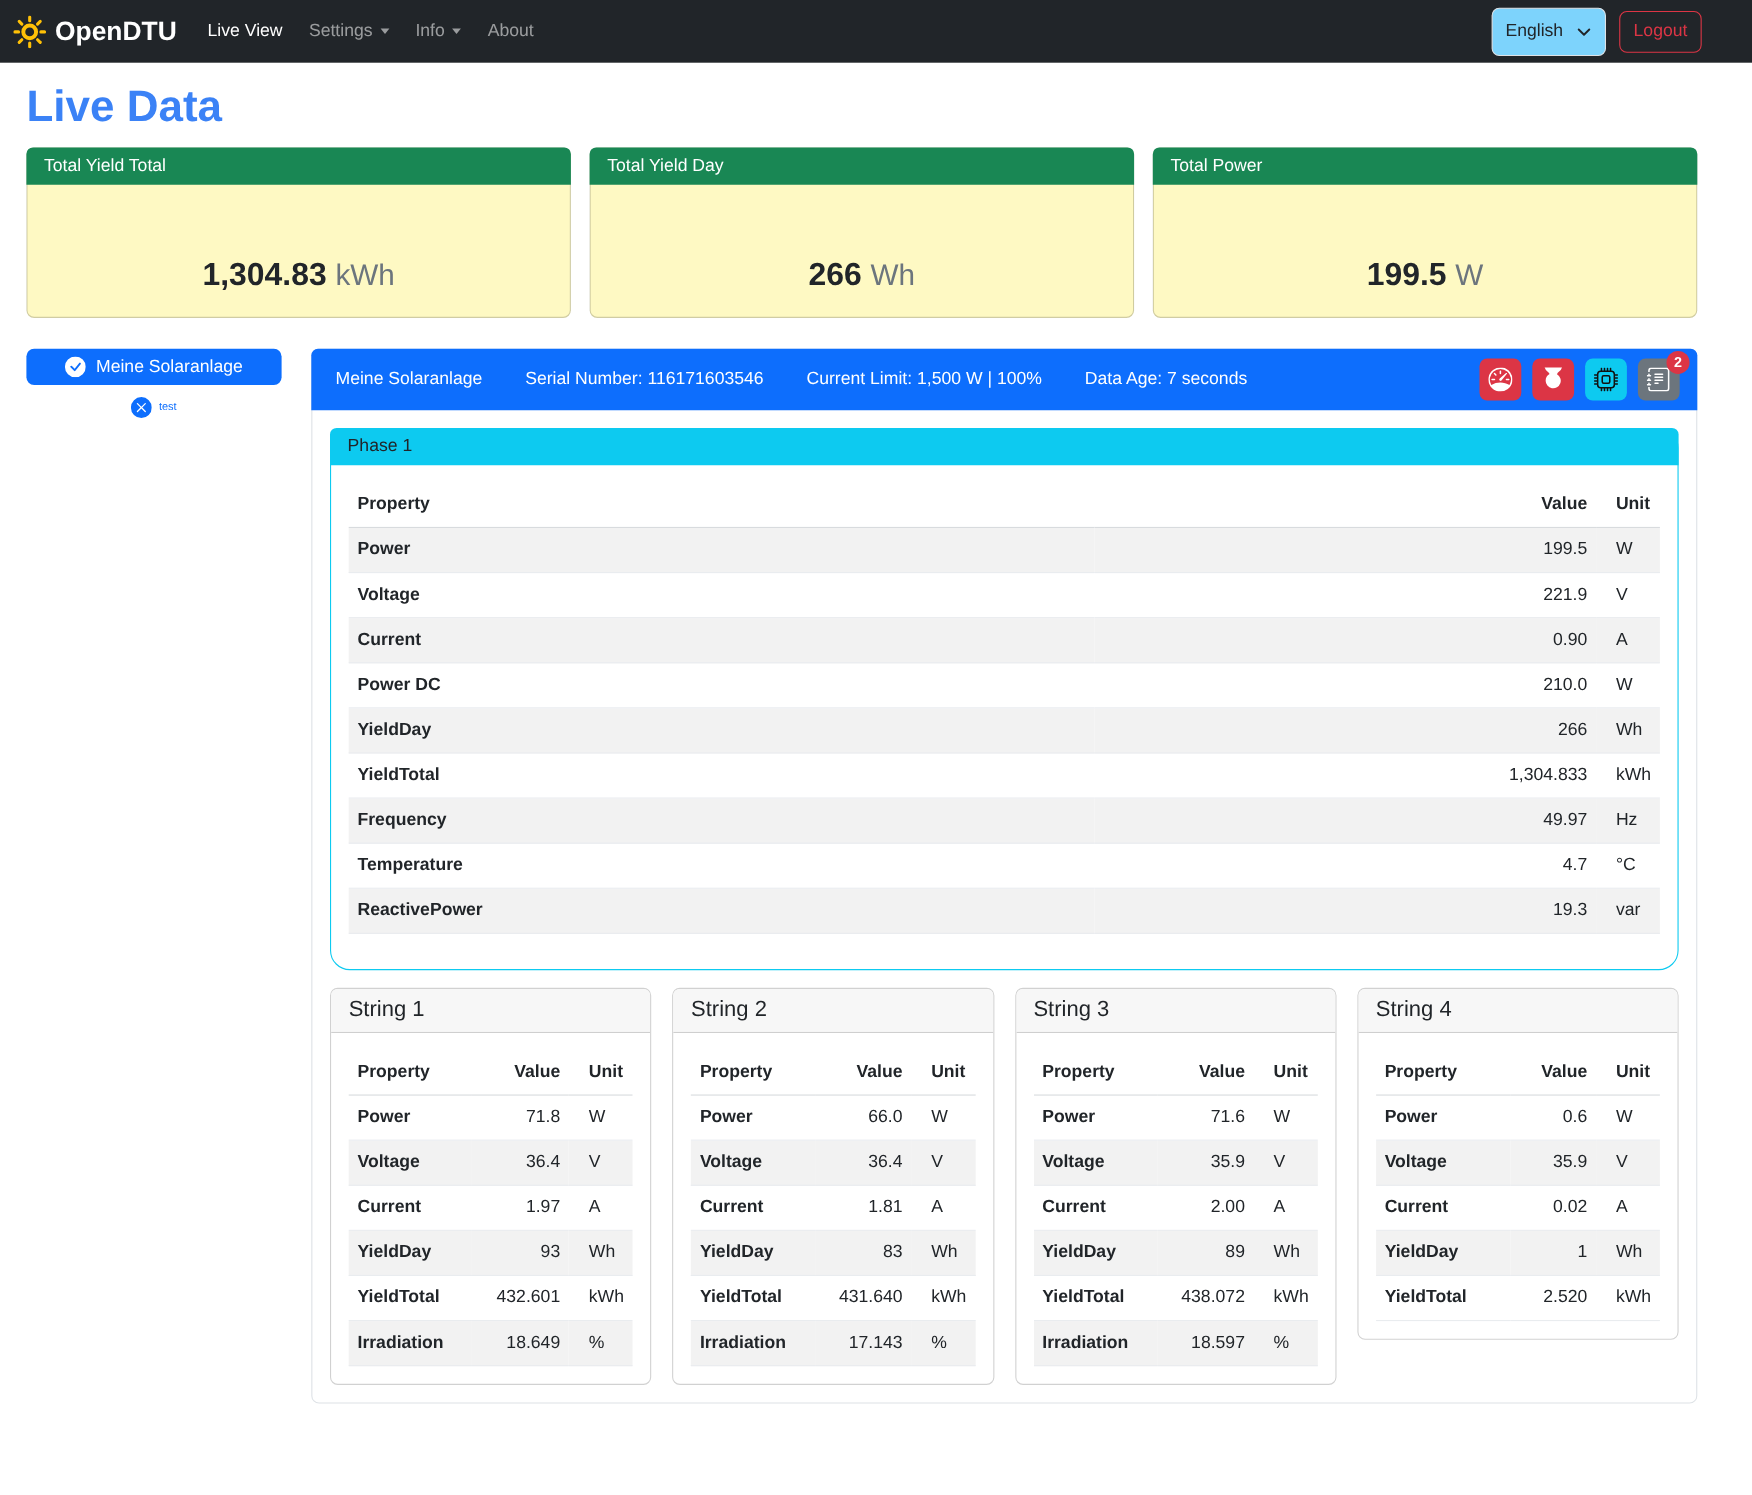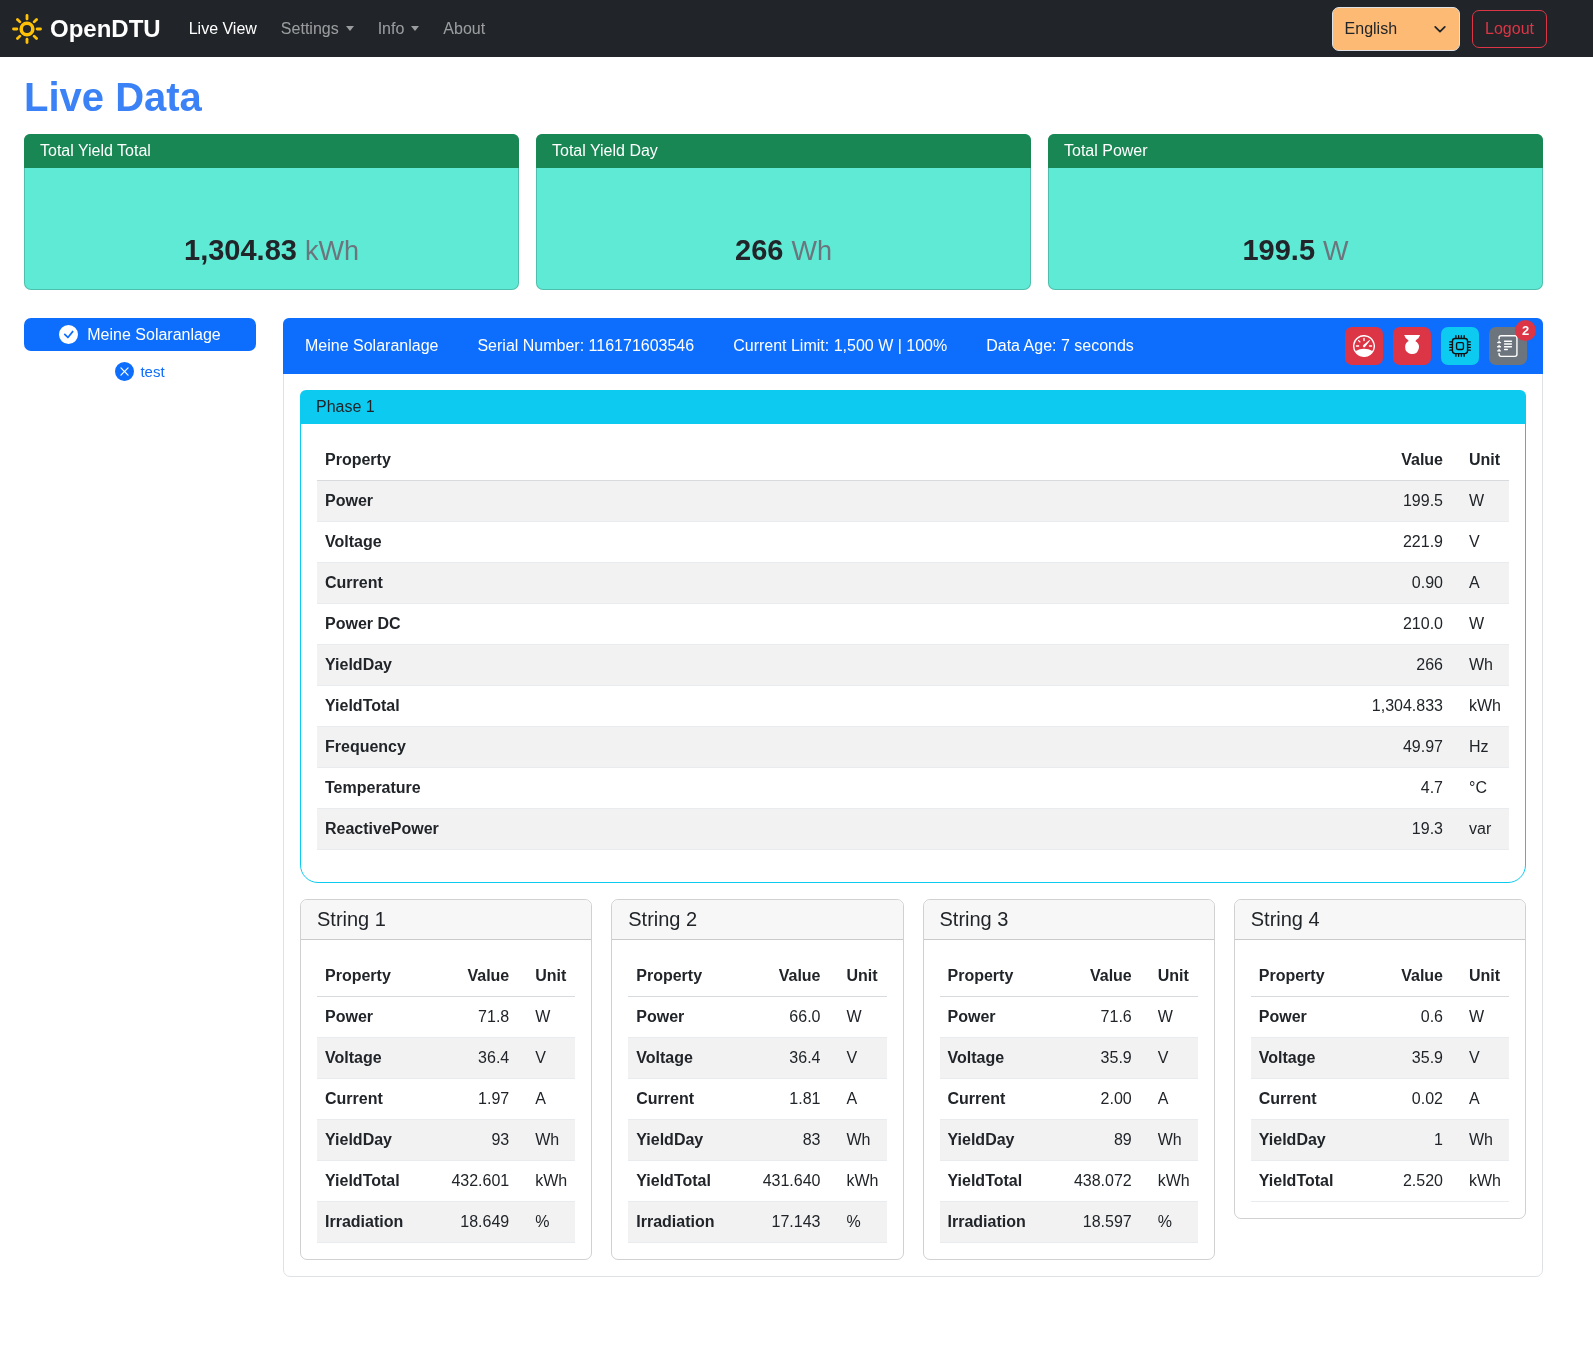--- a/index.html
+++ b/index.html
@@ -16,51 +16,51 @@
     padding:0 46px 0 12px;
   }
   .brand { display:flex; align-items:center; gap:8px; color:#fff; font-size:24px; font-weight:600; cursor:pointer; }
   .brand svg { display:block; }
   .nav-links { display:flex; align-items:center; margin-left:16px; }
   .nav-link { color:rgba(255,255,255,.55); padding:8px 12px; font-size:16px; cursor:pointer; display:flex; align-items:center; }
   .nav-link.active { color:#fff; }
   .caret { width:0; height:0; border-left:4.5px solid transparent; border-right:4.5px solid transparent; border-top:5px solid currentColor; margin-left:7px; display:inline-block; }
   .nav-right { margin-left:auto; display:flex; align-items:center; gap:12px; }
   .lang-select {
-    background:#fdba74; color:#212529; border:1px solid #dee2e6; border-radius:7px;
-    height:44px; padding:0 12px; display:flex; align-items:center; gap:36px; font-size:16px; cursor:pointer;
+    background:#7dd3fc; color:#212529; border:1px solid #dee2e6; border-radius:7px;
+    height:44px; padding:0 12px; display:flex; align-items:center; gap:12px; font-size:16px; cursor:pointer;
   }
   .btn-logout {
     background:transparent; color:#dc3545; border:1px solid #dc3545; border-radius:7px;
     height:38px; padding:0 12px; font-size:16px; font-family:inherit; cursor:pointer;
   }
 
   
   .container { padding:0 50px 24px 24px; }
   h1.page-title { font-size:40px; font-weight:600; margin:18px 0 14px 0; color:#3b82f6; }
 
   .summary-row { display:grid; grid-template-columns:repeat(3,1fr); gap:17px; margin-bottom:28px; }
-  .card { background:#5eead4; border:1px solid rgba(0,0,0,.18); border-radius:7px; }
+  .card { background:#fef9c3; border:1px solid rgba(0,0,0,.18); border-radius:7px; }
   .card-header-green {
     background:#198754; color:#fff; padding:8px 16px; font-size:16px;
     border-radius:6px 6px 0 0; margin:-1px -1px 0 -1px;
   }
   .summary-body { padding:20px 16px; text-align:center; font-size:29px; font-weight:700; line-height:36px;margin-top:44px; }
   .summary-body .unit { color:#6c757d; font-weight:400; font-size:27px; margin-left:8px; }
 
   .content-row { display:flex; gap:18px; align-items:flex-start; }
 
   
   .sidebar { width:241px; flex:none; }
   .btn-inverter {
     width:232px; background:#0d6efd; border:none; color:#fff; border-radius:7px;
     padding:7px 12px; font-size:16px; font-family:inherit; display:flex; align-items:center;
     justify-content:center; gap:9px; cursor:pointer;
   }
-  .test-link { margin-top:11px; display:flex; align-items:center; justify-content:center; gap:6px; color:#0d6efd; font-size:15px; cursor:pointer; width:232px; }
+  .test-link { margin-top:11px; display:flex; align-items:center; justify-content:center; gap:6px; color:#0d6efd; font-size:10px; cursor:pointer; width:232px; }
 
   
   .inverter-card { flex:1; border:1px solid #dee2e6; border-radius:7px; }
   .inv-header {
     background:#0d6efd; color:#fff; border-radius:6px 6px 0 0; margin:-1px -1px 0 -1px;
     padding:9px 16px 9px 22px; display:flex; align-items:center; gap:39px; font-size:16px;
   }
   .inv-actions { margin-left:auto; display:flex; gap:10px; }
   .icon-btn {
     width:38px; height:38px; border:none; border-radius:7px; display:flex;

